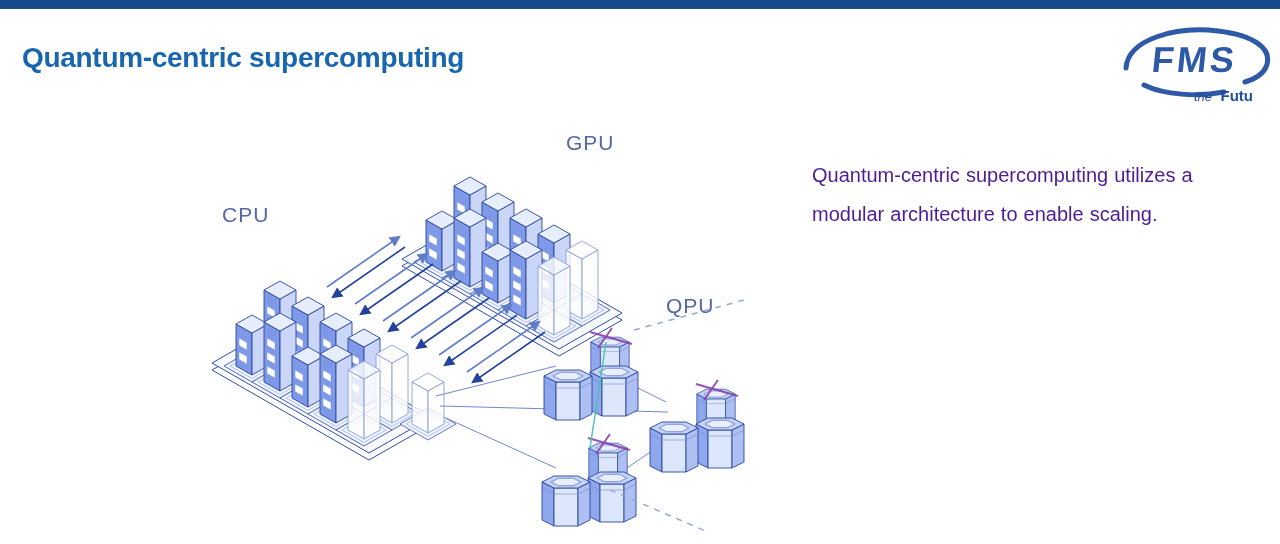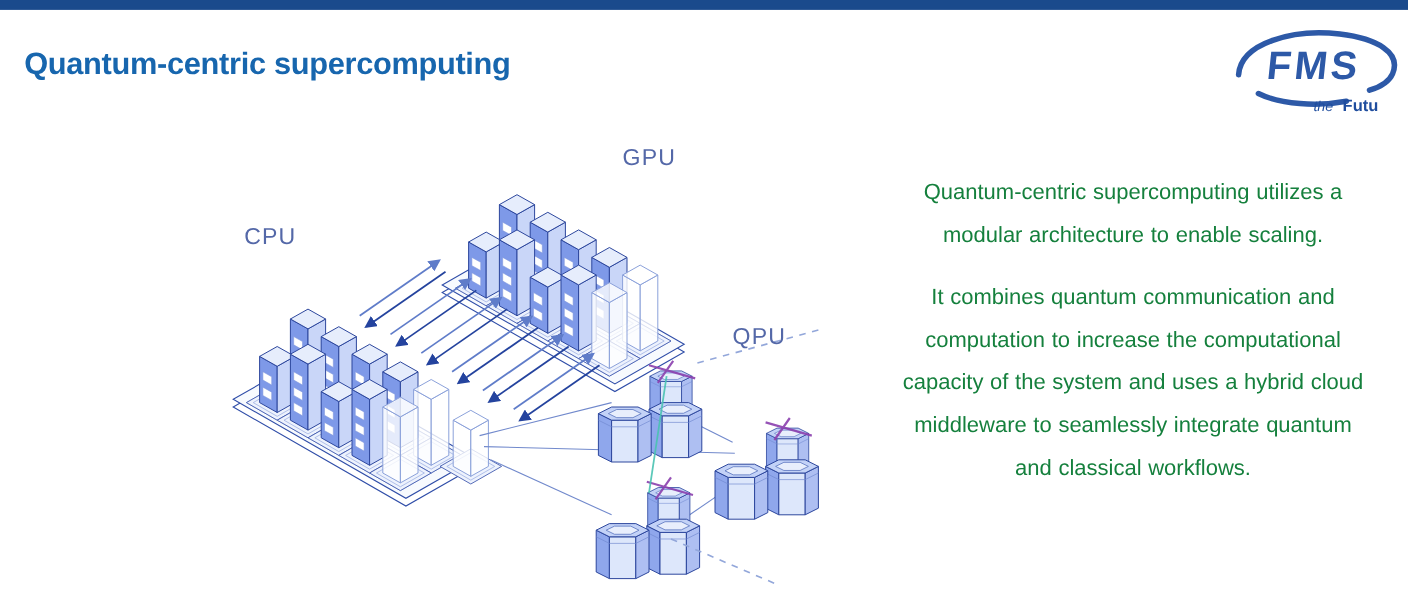--- a/index.html
+++ b/index.html
@@ -9,21 +9,21 @@
   }
   .topbar{position:absolute;top:0;left:0;width:1280px;height:9px;background:#1a4a8c;}
   .slide-title{
     position:absolute;left:22px;top:42px;margin:0;
     font-size:28px;font-weight:700;color:#1766ae;letter-spacing:-0.3px;
   }
   .logo-box{position:absolute;top:22px;right:-8px;width:182px;height:86px;overflow:hidden;}
   .diagram-svg{position:absolute;left:0;top:0;width:800px;height:544px;}
   .copy{
     position:absolute;left:812px;top:156px;width:436px;
-    color:#15803d;font-size:20px;line-height:39px;word-spacing:0.5px;text-align:center;
+    color:#4c1d95;font-size:20px;line-height:39px;word-spacing:0.5px;
   }
   .copy p{margin:0 0 17px 0;}
   .diag-label{
     font-family:"Liberation Sans",sans-serif;font-size:21px;
     letter-spacing:1px;fill:#5468a8;
   }
 </style>
 </head>
 <body>
 
@@ -175,14 +175,13 @@
     <path d="M610,490 L708,532"></path>
   </g>
 
   <text class="diag-label" x="222" y="222">CPU</text>
   <text class="diag-label" x="566" y="150">GPU</text>
   <text class="diag-label" x="666" y="313">QPU</text>
 </svg>
 
 <div class="copy">
   <p>Quantum-centric supercomputing utilizes a modular architecture to enable scaling.</p>
-  <p>It combines quantum communication and computation to increase the computational capacity of the system and uses a hybrid cloud middleware to seamlessly integrate quantum and classical workflows.</p>
 </div>
 
 </body></html>

